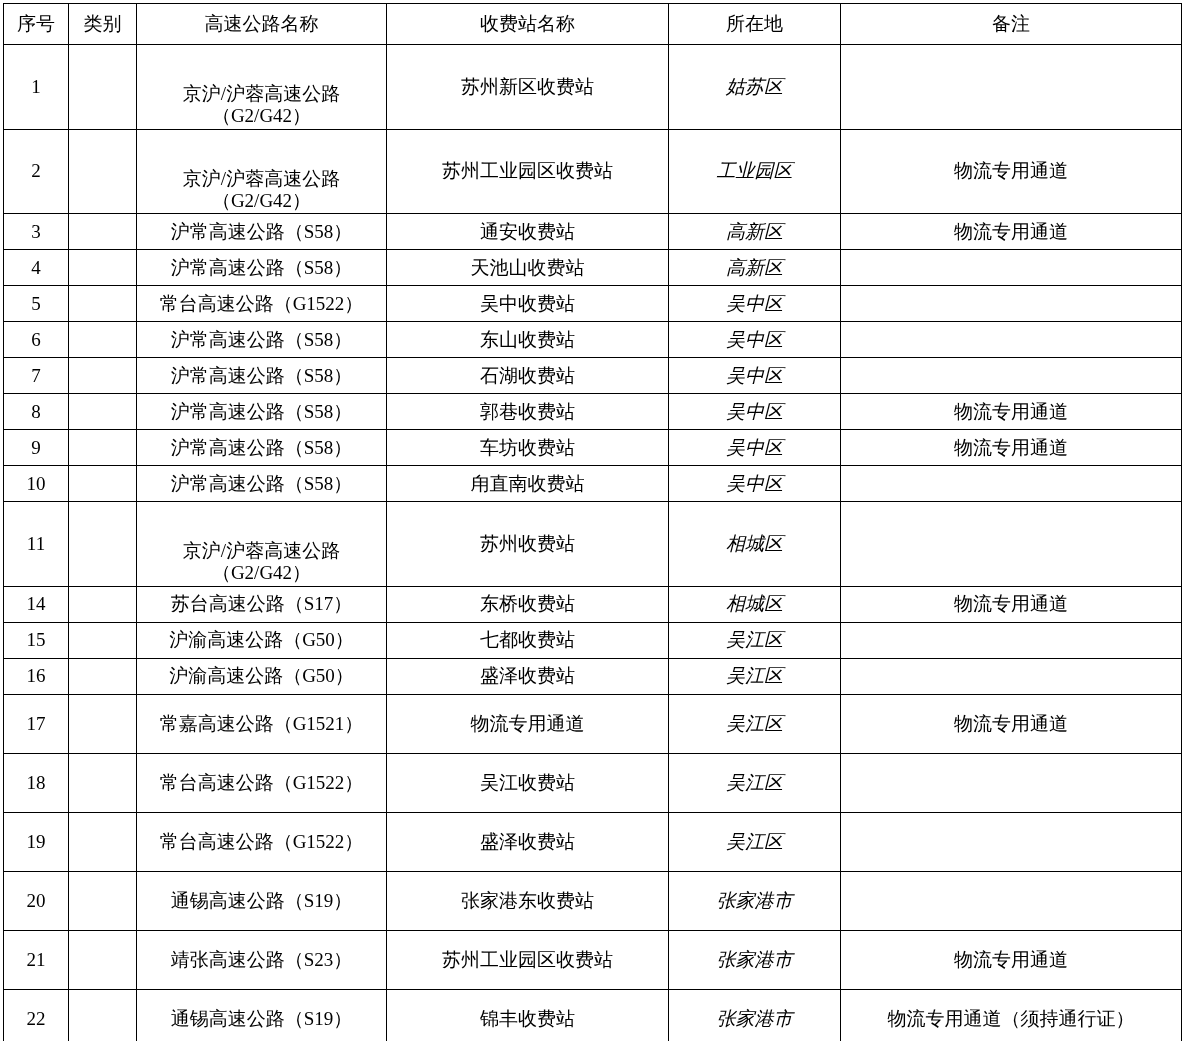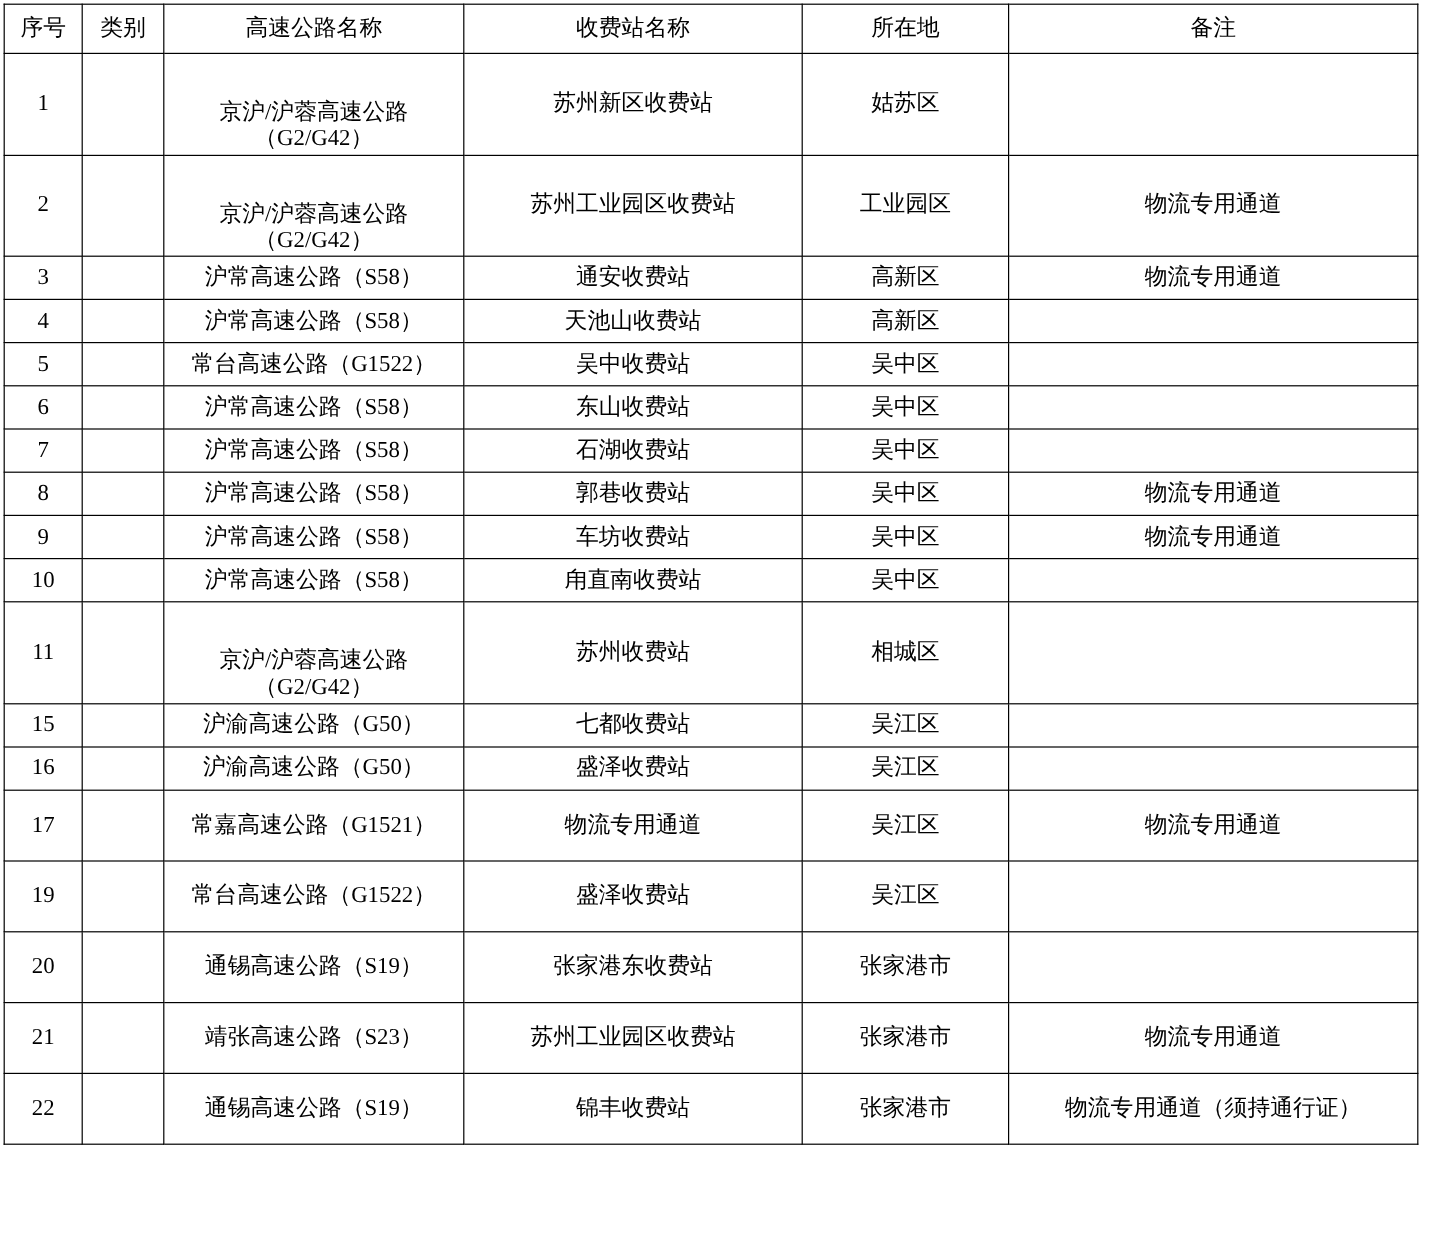--- a/index.html
+++ b/index.html
@@ -65,21 +65,21 @@
   }
   .clip-bottom {
     display: block;
     max-height: 46px;
     overflow: hidden;
   }
   td.idx   { font-size: 19px; }
   td.cat   { font-size: 19px; }
   td.road  { font-size: 19px; }
   td.stn   { font-size: 19px; }
-  td.area  { font-size: 19px; }
+  td.area  { font-size: 19px; font-style: italic; }
   td.rmk   { font-size: 19px; }
 </style>
 </head>
 <body>
 
 <div class="sheet">
   <table class="toll-table">
     <colgroup>
       <col class="c-idx">
       <col class="c-cat">
@@ -200,20 +200,28 @@
         <td class="road">
             <span class="road-two-line clip-bottom"><span>京沪/沪蓉高速公路</span><span class="l2">（G2/G42）</span></span>
           </td>
         <td class="stn">苏州收费站</td>
         <td class="area">相城区</td>
         <td class="rmk"></td>
       </tr>
 
 
 
+      <tr>
+        <td class="idx">14</td>
+        <td class="cat"></td>
+        <td class="road">苏台高速公路（S17）</td>
+        <td class="stn">东桥收费站</td>
+        <td class="area">相城区</td>
+        <td class="rmk">物流专用通道</td>
+      </tr>
 
       <tr>
         <td class="idx">15</td>
         <td class="cat"></td>
         <td class="road">沪渝高速公路（G50）</td>
         <td class="stn">七都收费站</td>
         <td class="area">吴江区</td>
         <td class="rmk"></td>
       </tr>
 
@@ -228,20 +236,28 @@
 
       <tr class="tall">
         <td class="idx">17</td>
         <td class="cat"></td>
         <td class="road">常嘉高速公路（G1521）</td>
         <td class="stn">物流专用通道</td>
         <td class="area">吴江区</td>
         <td class="rmk">物流专用通道</td>
       </tr>
 
+      <tr class="tall">
+        <td class="idx">18</td>
+        <td class="cat"></td>
+        <td class="road">常台高速公路（G1522）</td>
+        <td class="stn">吴江收费站</td>
+        <td class="area">吴江区</td>
+        <td class="rmk"></td>
+      </tr>
 
       <tr class="tall">
         <td class="idx">19</td>
         <td class="cat"></td>
         <td class="road">常台高速公路（G1522）</td>
         <td class="stn">盛泽收费站</td>
         <td class="area">吴江区</td>
         <td class="rmk"></td>
       </tr>
 

